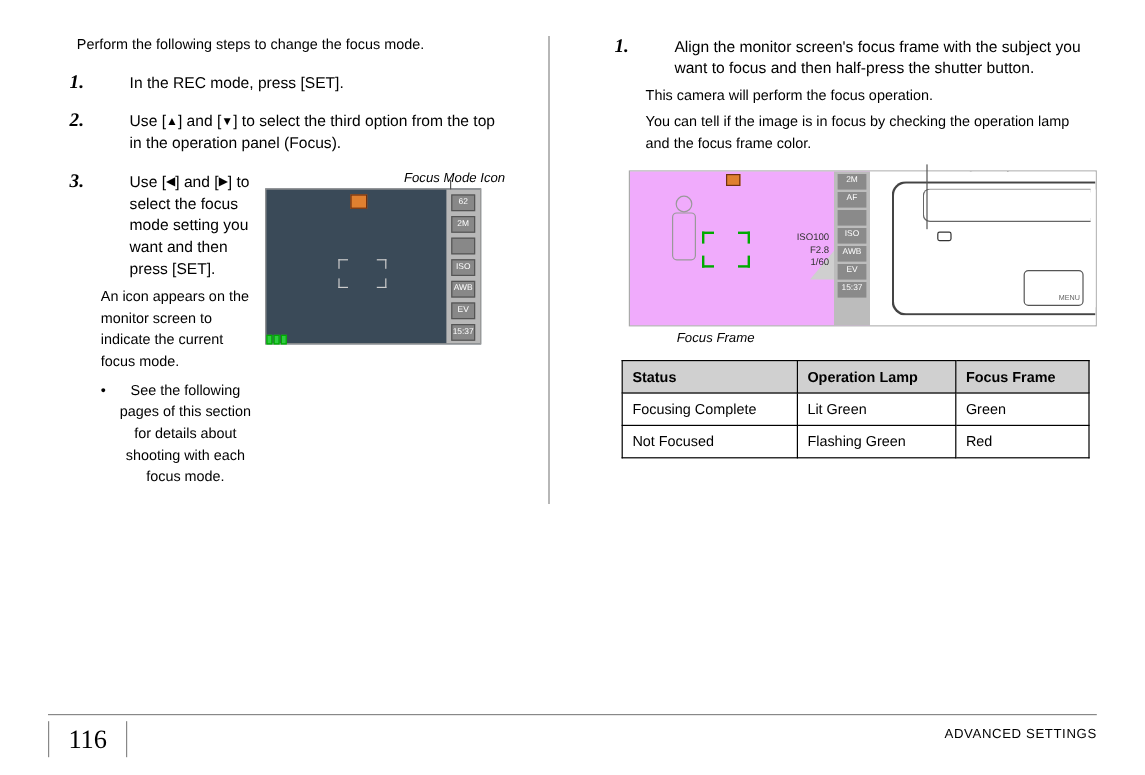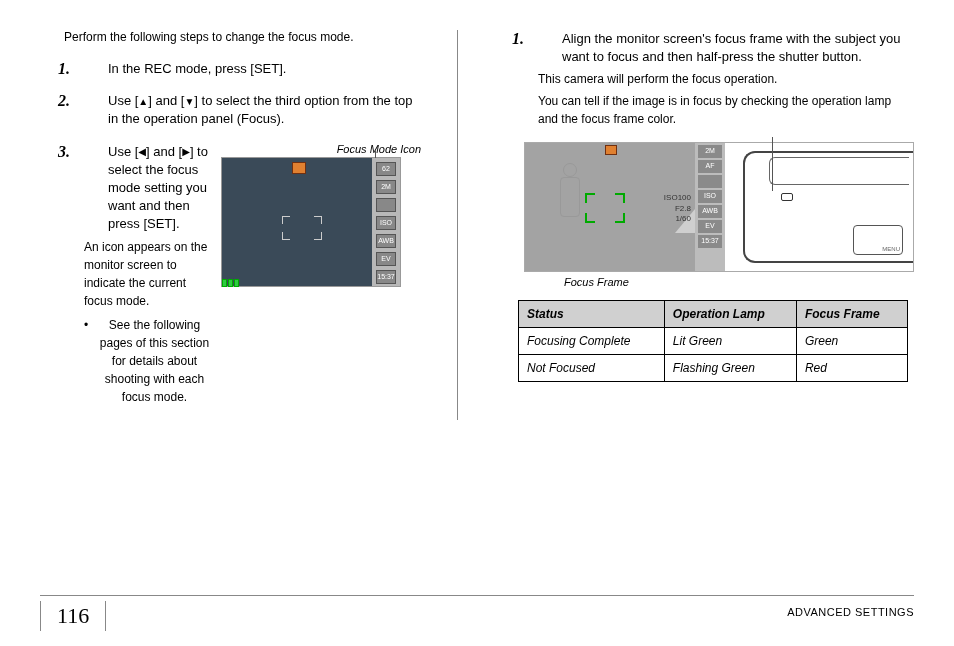--- a/index.html
+++ b/index.html
@@ -60,21 +60,21 @@
   .lcd .focus-brackets .bl{bottom:0;left:0;border-right:none;border-top:none;}
   .lcd .focus-brackets .br{bottom:0;right:0;border-left:none;border-top:none;}
 
   .fig2-wrap { margin: 10px 0 6px 30px; position: relative; }
   .fig2-label-right { position:absolute; left: 280px; top: 0; font-style: italic; font-size: 11px; }
   .fig2-label-bottom { font-style: italic; font-size: 11px; margin: 4px 0 0 40px; }
   .fig2 {
     width: 390px; height: 130px; border: 1px solid #aaa; display:flex;
   }
   .fig2 .lcd2 {
-    width: 200px; height: 100%; background: #a3a3a3; position: relative;
+    width: 200px; height: 100%; background: #f0abfc; position: relative;
   }
   .lcd2 .mountain { position:absolute; right:0; top:30px; width:0;height:0;border-left:50px solid transparent;border-right:0 solid transparent;border-bottom:60px solid #cfcfcf;}
   .lcd2 .person { position:absolute; left:30px; top:20px; width:30px; }
   .lcd2 .person .head{width:14px;height:14px;border:1px solid #999;border-radius:50%;margin:0 auto;}
   .lcd2 .person .body{width:20px;height:40px;border:1px solid #999;margin:0 auto;border-radius:4px;}
   .lcd2 .ff { position:absolute; left:60px; top:50px; width:40px; height:30px;}
   .lcd2 .ff span{position:absolute;width:10px;height:10px;border:2px solid #0a0;}
   .lcd2 .ff .tl{top:0;left:0;border-right:none;border-bottom:none;}
   .lcd2 .ff .tr{top:0;right:0;border-left:none;border-bottom:none;}
   .lcd2 .ff .bl{bottom:0;left:0;border-right:none;border-top:none;}
@@ -90,21 +90,21 @@
   .cam .plate { position:absolute; right:4px; top:14px; width:140px; height:28px; border:1px solid #666; border-radius:6px 0 0 6px; border-right:none;}
   .cam .lamp { position:absolute; right:120px; top:50px; width:12px; height:8px; border:1px solid #333; border-radius:2px;}
   .cam .btns { position:absolute; right:10px; bottom:16px; width:50px; height:30px; border:1px solid #555; border-radius:4px;}
   .cam .btns::after{content:"MENU";position:absolute;right:2px;bottom:2px;font-size:6px;color:#666;}
   .cam .lamp-pointer { position:absolute; right:140px; top:-6px; width:1px; height:54px; background:#555;}
 
   table.status {
     border-collapse: collapse; width: 390px; margin: 12px 0 0 24px;
   }
   table.status th, table.status td {
-    border: 1px solid #000; padding: 6px 8px; font-size: 12px; text-align: left; font-style: italic;
+    border: 1px solid #000; padding: 6px 8px; font-size: 12px; text-align: left;
   }
   table.status th { background: #d0d0d0; font-weight: bold; }
 
   .footer {
     position: absolute; bottom: 10px; left: 40px; right: 40px;
     border-top: 1px solid #888;
   }
   .footer .inner { display:flex; align-items:center; justify-content:flex-start; position:relative; height:40px;}
   .page-num { font-family: Georgia, serif; font-size: 22px; border-left:1px solid #888; border-right:1px solid #888; padding: 2px 16px;}
   .footer .section { position:absolute; right:0; top:10px; font-size: 11px; letter-spacing: 0.5px;}

